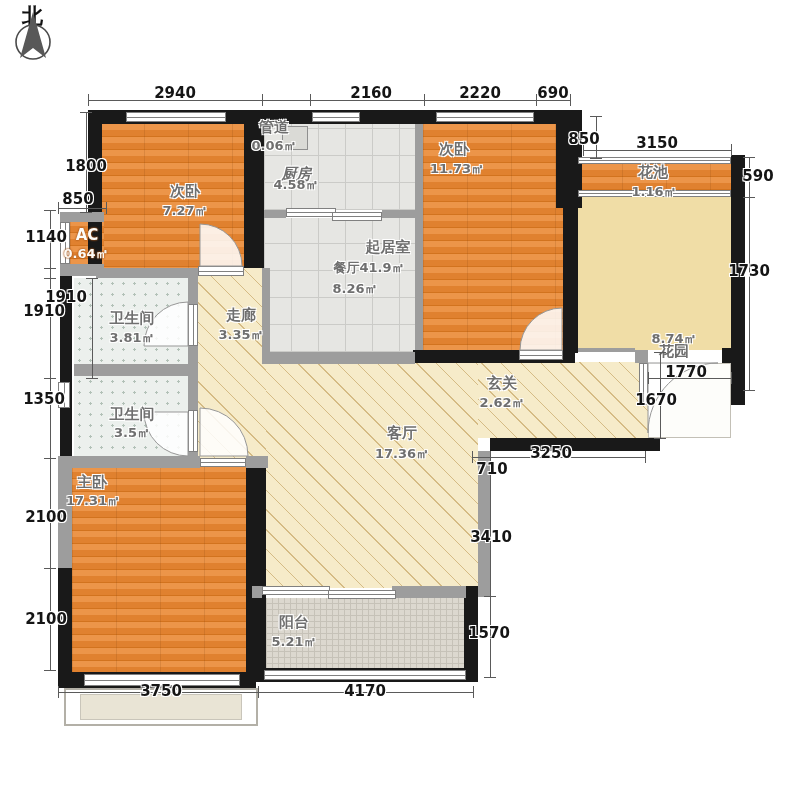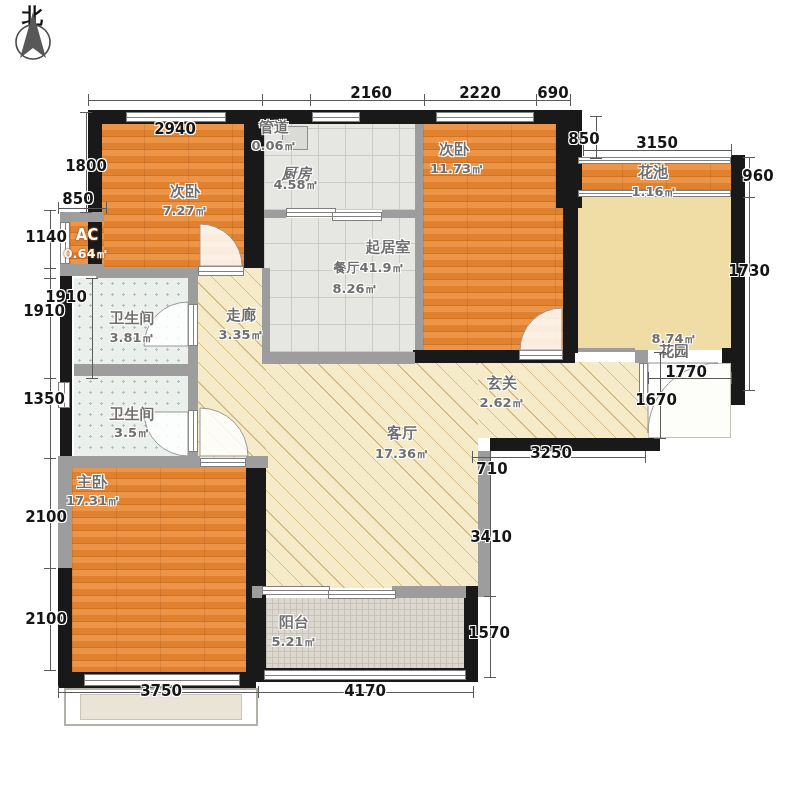--- a/index.html
+++ b/index.html
@@ -243,37 +243,37 @@
   <div class="tkh" style="left:590px;top:158px;"></div>
   <div class="tkh" style="left:743px;top:157px;"></div>
   <div class="tkh" style="left:743px;top:197px;"></div>
   <div class="tkh" style="left:743px;top:390px;"></div>
   <div class="tkh" style="left:654px;top:352px;"></div>
   <div class="tkh" style="left:654px;top:438px;"></div>
   <div class="tkh" style="left:484px;top:457px;"></div>
   <div class="tkh" style="left:484px;top:596px;"></div>
   <div class="tkh" style="left:484px;top:677px;"></div>
 
-  <div class="dim" style="left:150px;top:84px;width:50px;margin-top:36px;">2940</div>
+  <div class="dim" style="left:150px;top:84px;width:50px;">2940</div>
   <div class="dim" style="left:342px;top:84px;width:50px;text-align:right;">2160</div>
   <div class="dim" style="left:455px;top:84px;width:50px;">2220</div>
   <div class="dim" style="left:533px;top:84px;width:40px;">690</div>
 
   <div class="dim" style="left:64px;top:157px;width:44px;">1800</div>
   <div class="dim" style="left:58px;top:190px;width:40px;">850</div>
   <div class="dim" style="left:24px;top:228px;width:44px;">1140</div>
   <div class="dim" style="left:44px;top:288px;width:44px;">1910</div>
   <div class="dim" style="left:22px;top:302px;width:44px;">1910</div>
   <div class="dim" style="left:22px;top:390px;width:44px;">1350</div>
   <div class="dim" style="left:24px;top:508px;width:44px;">2100</div>
   <div class="dim" style="left:24px;top:610px;width:44px;">2100</div>
 
   <div class="dim" style="left:564px;top:130px;width:40px;">850</div>
   <div class="dim" style="left:632px;top:134px;width:50px;">3150</div>
-  <div class="dim" style="left:738px;top:167px;width:40px;">960</div>
+  <div class="dim" style="left:738px;top:167px;width:40px;">590</div>
   <div class="dim" style="left:724px;top:262px;width:50px;">1730</div>
   <div class="dim" style="left:662px;top:363px;width:48px;">1770</div>
   <div class="dim" style="left:632px;top:391px;width:48px;">1670</div>
   <div class="dim" style="left:526px;top:444px;width:50px;">3250</div>
   <div class="dim" style="left:472px;top:460px;width:40px;">710</div>
   <div class="dim" style="left:468px;top:528px;width:46px;">3410</div>
   <div class="dim" style="left:466px;top:624px;width:46px;">1570</div>
 
   <div class="dim" style="left:136px;top:682px;width:50px;">3750</div>
   <div class="dim" style="left:340px;top:682px;width:50px;">4170</div>

